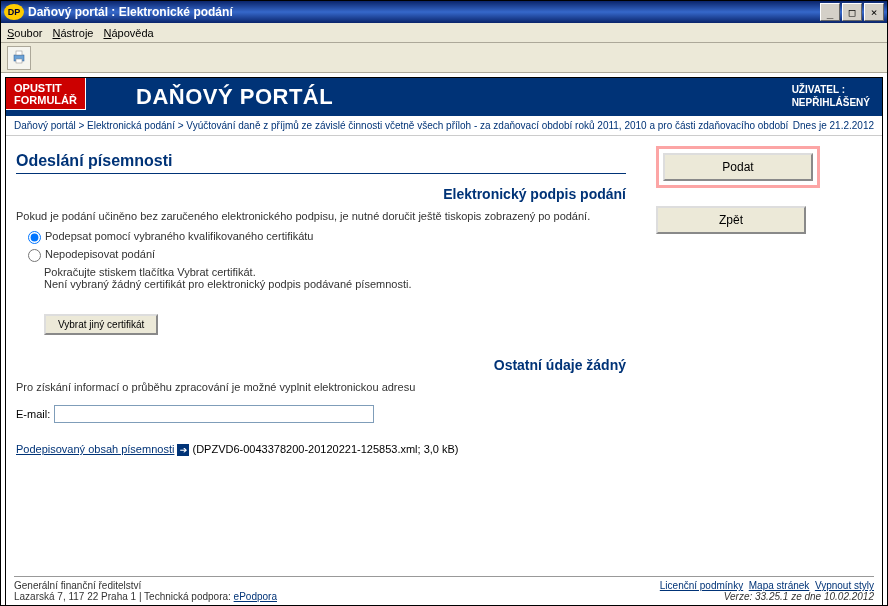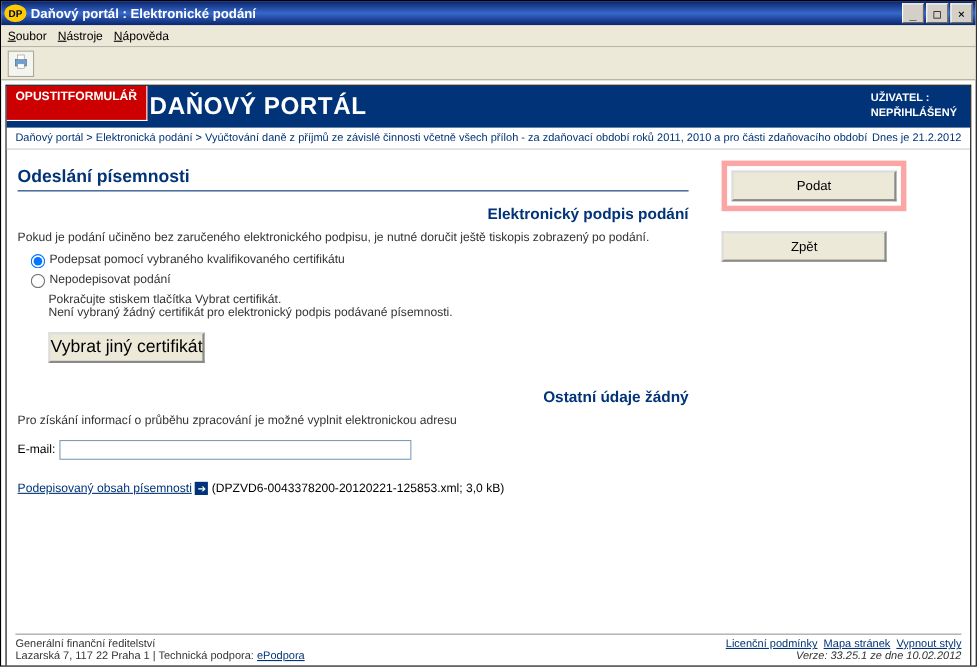--- a/index.html
+++ b/index.html
@@ -89,21 +89,21 @@
   position: relative;
 }
 .exit-btn {
   background: #cc0000;
   color: #fff;
   font-weight: bold;
   font-size: 11px;
   padding: 4px 8px;
   height: 32px;
   display: flex;
-  flex-direction: row;
+  flex-direction: column;
   justify-content: center;
   line-height: 12px;
   cursor: pointer;
   position: absolute;
   top: 0; left: 0;
   border: 1px solid #fff;
   border-top: none;
   border-left: none;
 }
 .portal-title {
@@ -153,26 +153,26 @@
   font-size: 14px;
   font-weight: bold;
   margin: 12px 0 8px 0;
   text-align: right;
 }
 .body-text { color: #333; font-size: 11px; margin: 8px 0; }
 .radio-row { margin: 4px 0 4px 12px; font-size: 11px; color: #333; display: flex; align-items: flex-start; gap: 4px; }
 .radio-row input { margin-top: 1px; }
 .note { margin-left: 28px; font-size: 11px; color: #333; }
 .cert-btn {
-  margin: 12px 0 0 28px;
-  padding: 3px 0;
+  margin: 24px 0 0 28px;
+  padding: 3px 12px;
   background: #ece9d8;
   border: 2px outset #ddd;
   font-family: inherit;
-  font-size: 16px;
+  font-size: 10px;
   cursor: pointer;
 }
 .email-row { margin: 12px 0; display: flex; align-items: center; gap: 4px; font-size: 11px; }
 .email-row input {
   border: 1px solid #7f9db9;
   height: 18px;
   width: 320px;
   padding: 1px 3px;
   font-family: inherit;
 }
@@ -194,21 +194,21 @@
   padding: 5px 0;
   text-align: center;
   background: #ece9d8;
   border: 2px outset #ddd;
   font-family: inherit;
   font-size: 12px;
   cursor: pointer;
   margin-bottom: 18px;
 }
 .highlight-wrap {
-  border: 5px solid #fca5a5;
+  border: 3px solid #fca5a5;
   padding: 4px;
   display: inline-block;
 }
 .footer {
   position: absolute;
   bottom: 22px;
   left: 8px; right: 8px;
   border-top: 1px solid #999;
   padding-top: 3px;
   font-size: 10px;

